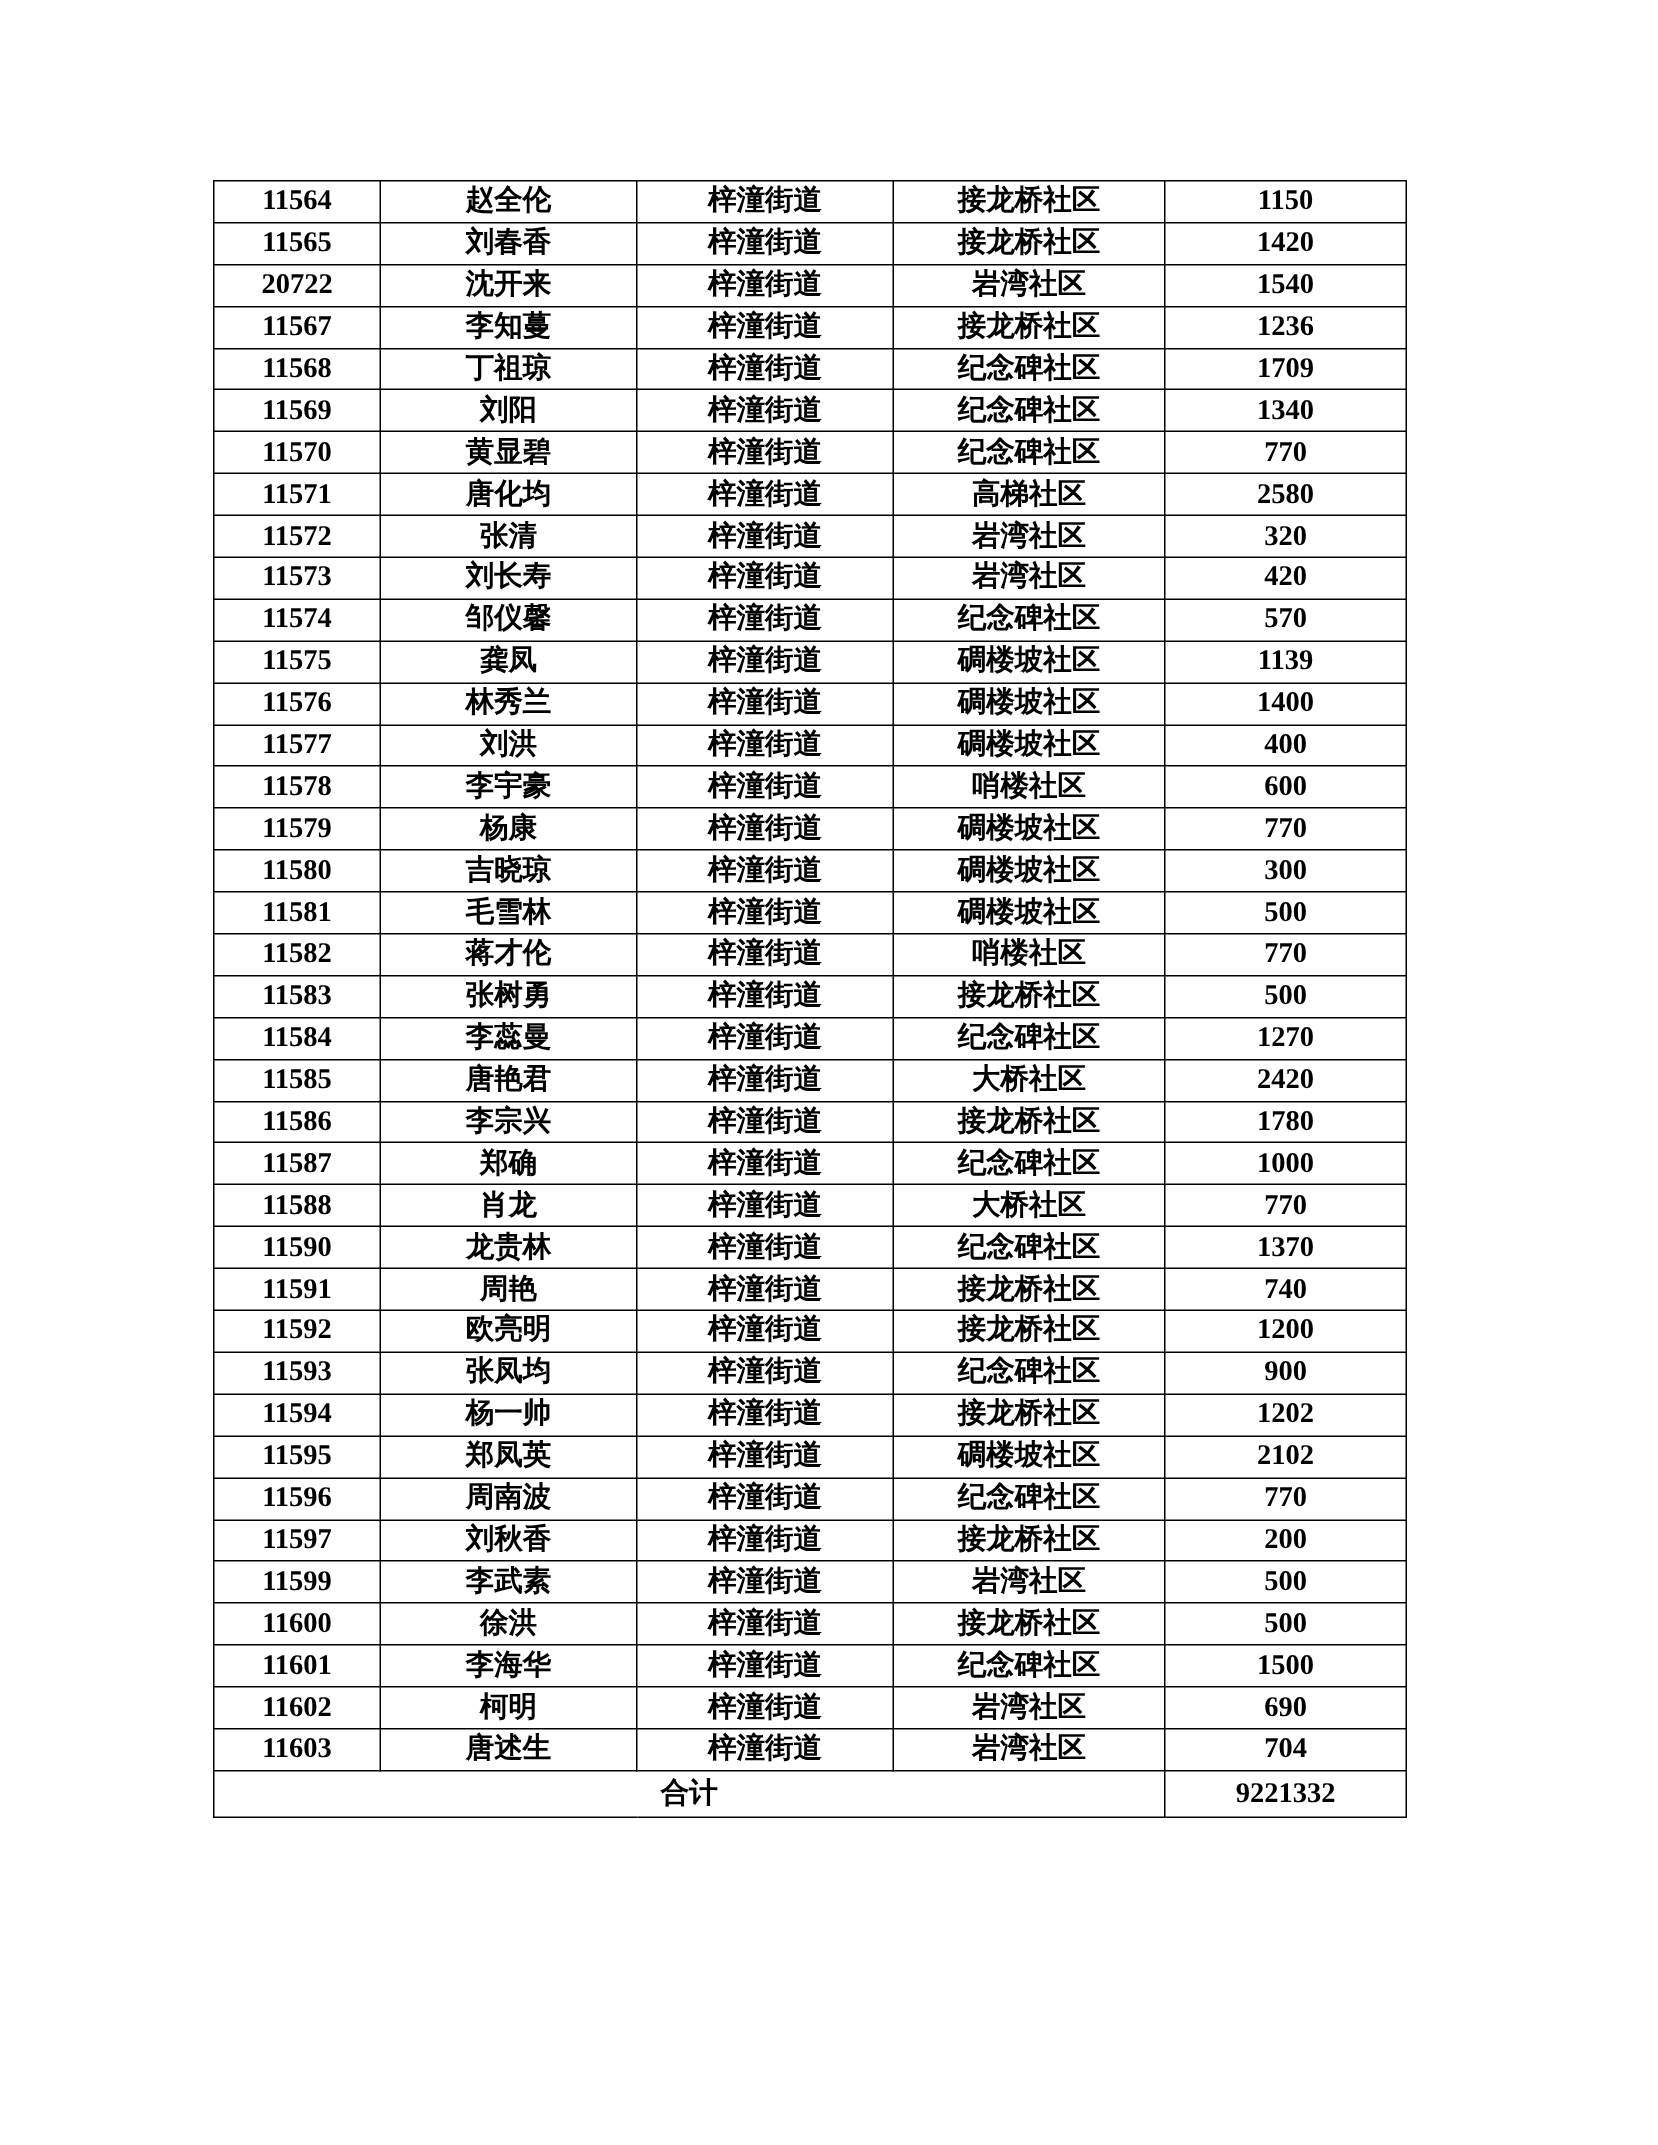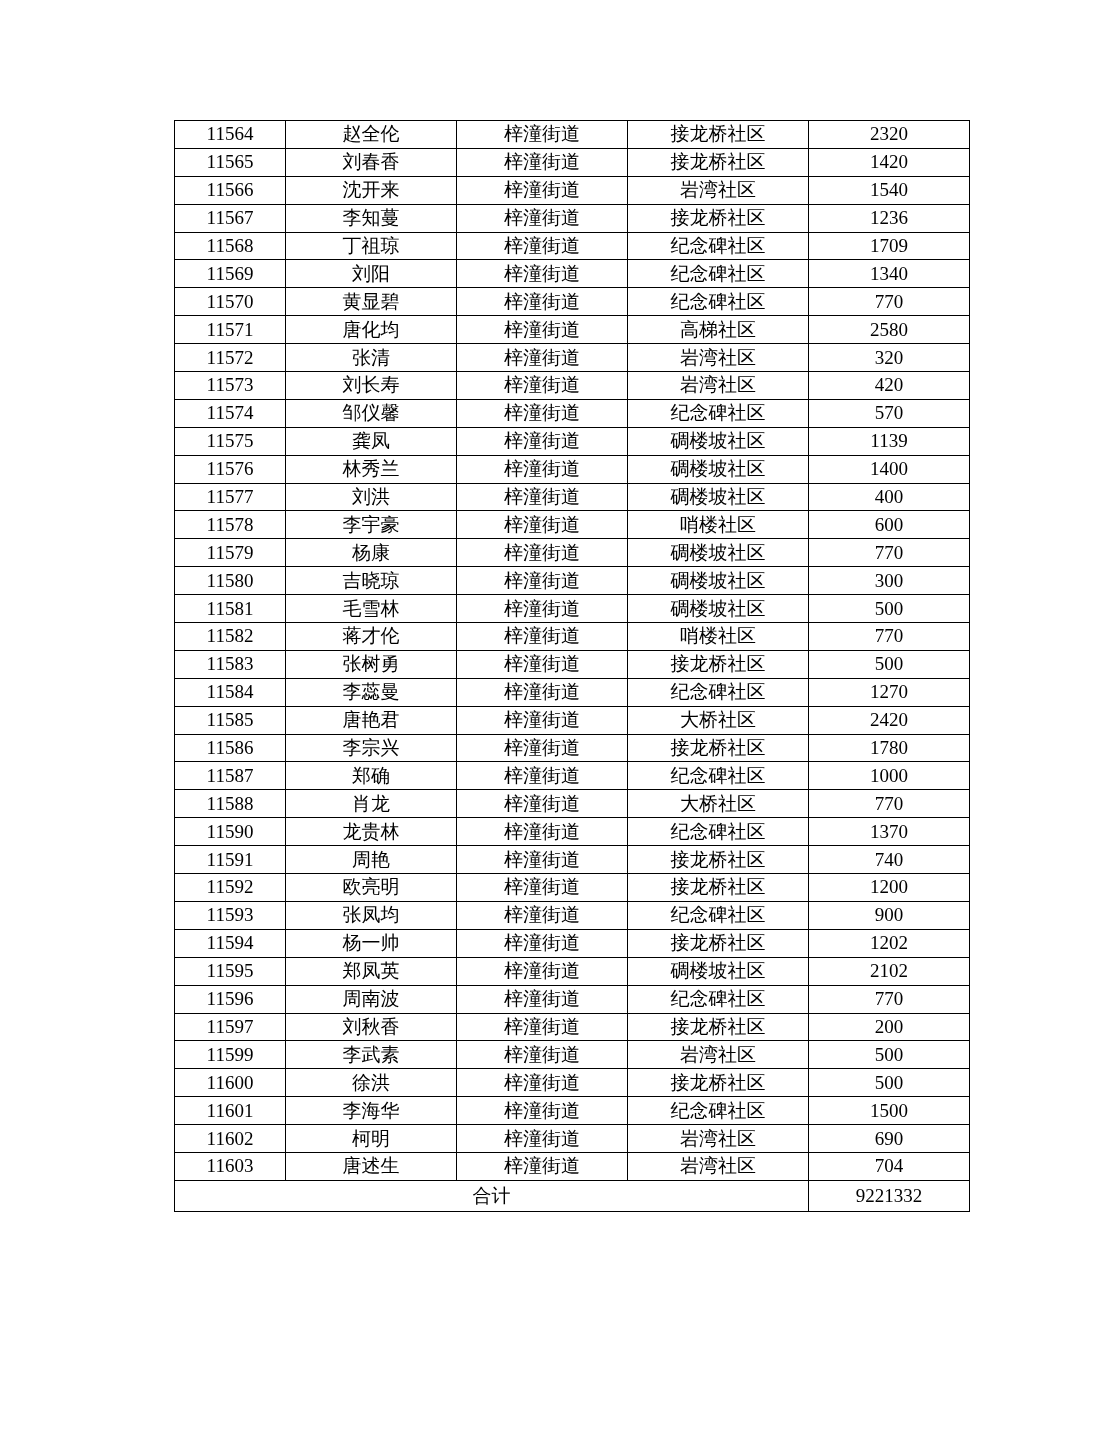--- a/index.html
+++ b/index.html
@@ -16,23 +16,24 @@
   }
   .page {
     position: absolute;
     left: 0;
     top: 0;
     width: 1105px;
     height: 1430px;
   }
   .table-wrap {
     position: absolute;
-    left: 174px;
+    left: 142px;
     top: 120px;
     width: 790px;
+    font-weight: bold;
   }
   table.doc-table {
     border-collapse: collapse;
     width: 790px;
     table-layout: fixed;
   }
   table.doc-table td {
     border: 1px solid #000000;
     height: 26.9px;
     padding: 0;
@@ -64,31 +65,31 @@
 
 <div class="page">
   <div class="table-wrap">
     <table class="doc-table">
       <tbody>
           <tr>
             <td class="c-id num">11564</td>
             <td class="c-name">赵全伦</td>
             <td class="c-street">梓潼街道</td>
             <td class="c-comm">接龙桥社区</td>
-            <td class="c-amt num">2320</td>
+            <td class="c-amt num">1150</td>
           </tr>
           <tr>
             <td class="c-id num">11565</td>
             <td class="c-name">刘春香</td>
             <td class="c-street">梓潼街道</td>
             <td class="c-comm">接龙桥社区</td>
             <td class="c-amt num">1420</td>
           </tr>
           <tr>
-            <td class="c-id num">11566</td>
+            <td class="c-id num">20722</td>
             <td class="c-name">沈开来</td>
             <td class="c-street">梓潼街道</td>
             <td class="c-comm">岩湾社区</td>
             <td class="c-amt num">1540</td>
           </tr>
           <tr>
             <td class="c-id num">11567</td>
             <td class="c-name">李知蔓</td>
             <td class="c-street">梓潼街道</td>
             <td class="c-comm">接龙桥社区</td>

